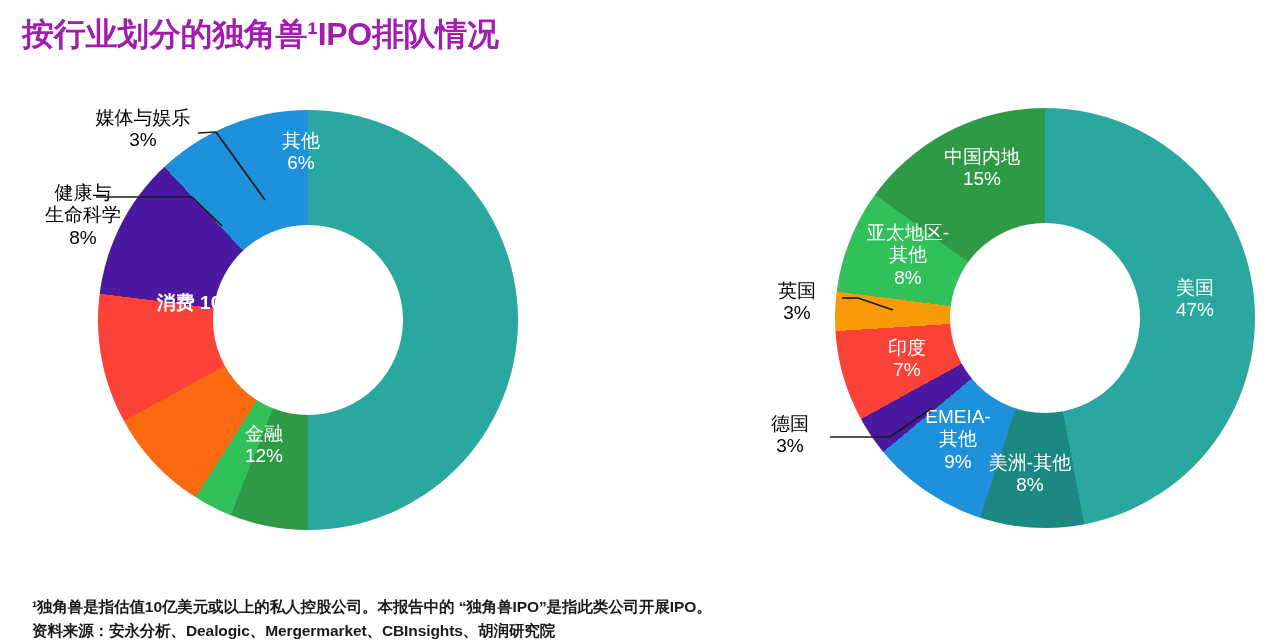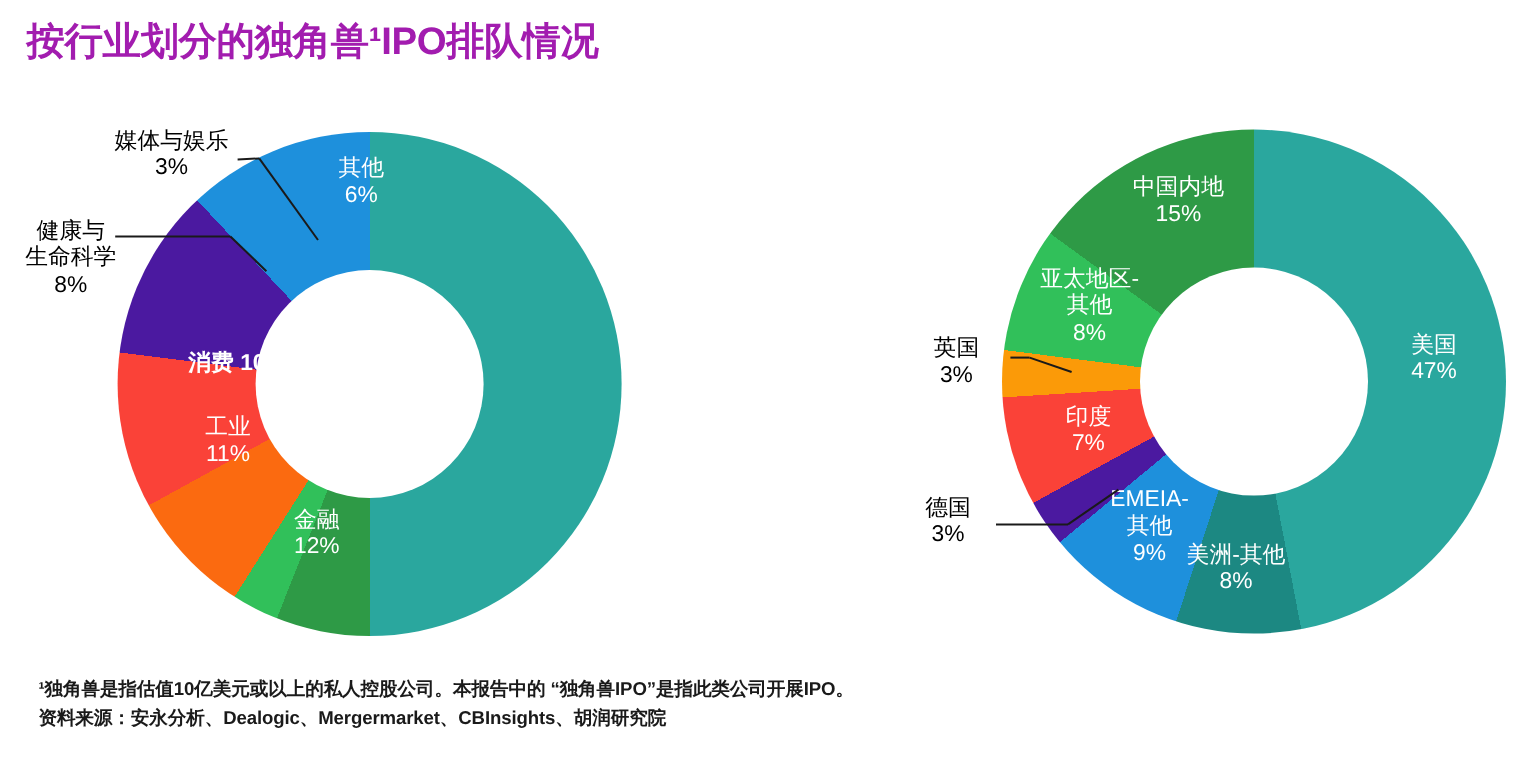--- a/index.html
+++ b/index.html
@@ -68,21 +68,21 @@
     position: absolute;
     overflow: visible;
     pointer-events: none;
   }
   .leader line { stroke: #1a1a1a; stroke-width: 1.7; }
 
   
   #footnote {
     position: absolute;
     left: 32px;
-    top: 563px;
+    top: 595px;
     width: 1220px;
     font-size: 15.5px;
     font-weight: bold;
     line-height: 1.52;
     color: #1a1a1a;
     white-space: pre-line;
     letter-spacing: -0.1px;
   }
 </style>
 </head>
@@ -96,34 +96,32 @@
     <div class="donut" id="donut-left" style="background: conic-gradient(rgb(42, 167, 158) 0deg, rgb(42, 167, 158) 180deg, rgb(46, 154, 70) 180deg, rgb(46, 154, 70) 201.6deg, rgb(49, 192, 90) 201.6deg, rgb(49, 192, 90) 212.4deg, rgb(251, 106, 16) 212.4deg, rgb(251, 106, 16) 241.2deg, rgb(250, 66, 56) 241.2deg, rgb(250, 66, 56) 277.2deg, rgb(75, 25, 160) 277.2deg, rgb(75, 25, 160) 316.8deg, rgb(30, 144, 220) 316.8deg, rgb(30, 144, 220) 360deg);"></div>
     <div class="donut-hole" id="donut-left-hole"></div>
   </div>
 
 
   <div class="slice-label inside c" style="left:265px; top:130px; width:72px;">其他
 6%</div>
 
   <div class="slice-label inside c" style="left:135px; top:292px; width:125px;font-weight:bold;">消费  10%</div>
 
-  <div class="slice-label inside c" style="left:150px; top:346px; width:80px;">工业
-11%</div>
 
   <div class="slice-label inside c" style="left:224px; top:423px; width:80px;">金融
 12%</div>
 
   <div class="slice-label outside c" style="left:78px; top:107px; width:130px;">媒体与娱乐
 3%</div>
   <svg class="leader" style="left:0; top:0; width:640px; height:642px;">
     <line x1="198" y1="133" x2="216" y2="132"></line>
     <line x1="216" y1="132" x2="265" y2="200"></line>
   </svg>
 
-  <div class="slice-label outside c" style="left:0px; top:182px; width:118px;">健康与
+  <div class="slice-label outside c" style="left:0px; top:182px; width:118px;padding-left:24px;">健康与
 生命科学
 8%</div>
   <svg class="leader" style="left:0; top:0; width:640px; height:642px;">
     <line x1="96" y1="197" x2="192" y2="197"></line>
     <line x1="192" y1="197" x2="222" y2="226"></line>
   </svg>
 </div>
 
 <div class="panel" id="panel-right">
 

